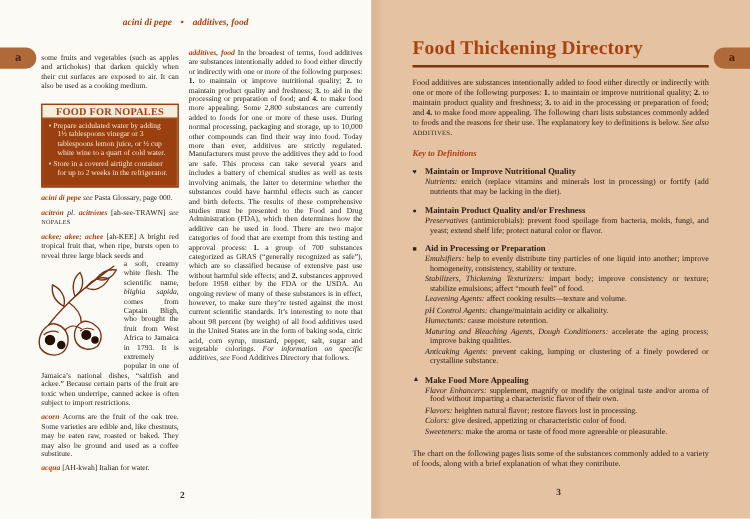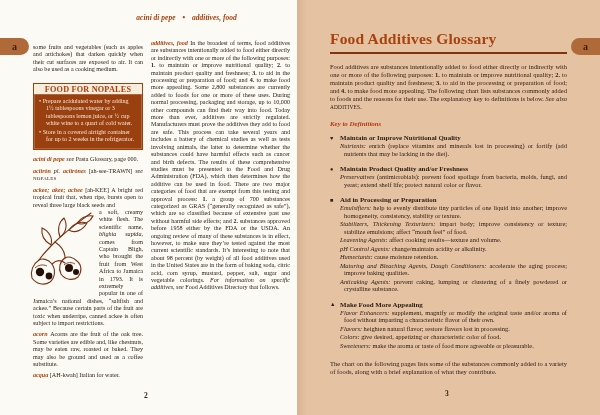--- a/index.html
+++ b/index.html
@@ -19,21 +19,21 @@
   .tab {
     position:absolute; top:38px; width:29px; height:17px;
     background:var(--tab-bg,#b06a3a); color:var(--tab-ink,#43200a);
     font-weight:bold; font-size:10px; line-height:17px; text-align:center;
   }
   .tab-left  { left:0;  border-radius:0 9px 9px 0; }
   .tab-right { right:0; border-radius:9px 0 0 9px; }
   
   .running-head {
     position:absolute; top:13px; left:0; width:297px; text-align:center;
-    font-size:7.5px; font-weight:bold; color:var(--accent,#a8430f);margin-left:38px;
+    font-size:7.5px; font-weight:bold; color:var(--accent,#a8430f);
   }
   .running-head .sep { padding:0 7px; }
   .rh-word { font-style:italic; }
   .col { position:absolute; font-size:6.1px; line-height:7.4px; text-align:justify; }
   .col1 { left:33px;  top:44px; width:110px; }
   .col2 { left:151px; top:40px; width:139px; }
   .entry { margin-bottom:4px; }
   .hw { color:var(--accent,#a8430f); font-weight:bold; font-style:italic; }
   .i  { font-style:italic; }
   .b  { font-weight:bold; }
@@ -136,21 +136,21 @@
     <div class="pageno pageno-left">2</div>
   </div>
 
   <div class="page-right">
 
     <div class="tab tab-right">
       <span>a</span>
     </div>
 
     <div class="rp">
-      <div class="rp-title">Food Additives Glossary</div>
+      <div class="rp-title">Food Thickening Directory</div>
       <hr class="rp-rule">
 
       <div class="rp-intro"><span>Food additives are substances intentionally added to food either directly or indirectly with one or more of the following purposes: </span><span class="b">1.</span><span> to maintain or improve nutritional quality; </span><span class="b">2.</span><span> to maintain product quality and freshness; </span><span class="b">3.</span><span> to aid in the processing or preparation of food; and </span><span class="b">4.</span><span> to make food more appealing. The following chart lists substances commonly added to foods and the reasons for their use. The explanatory key to definitions is below. </span><span class="i">See also </span><span class="sc">ADDITIVES</span><span>.</span></div>
 
       <div class="key-heading">Key to Definitions</div>
 
       <div class="key-section">
         <div class="ks-head">
           <span class="ks-sym">♥</span><span>Maintain or Improve Nutritional Quality</span>
         </div>

